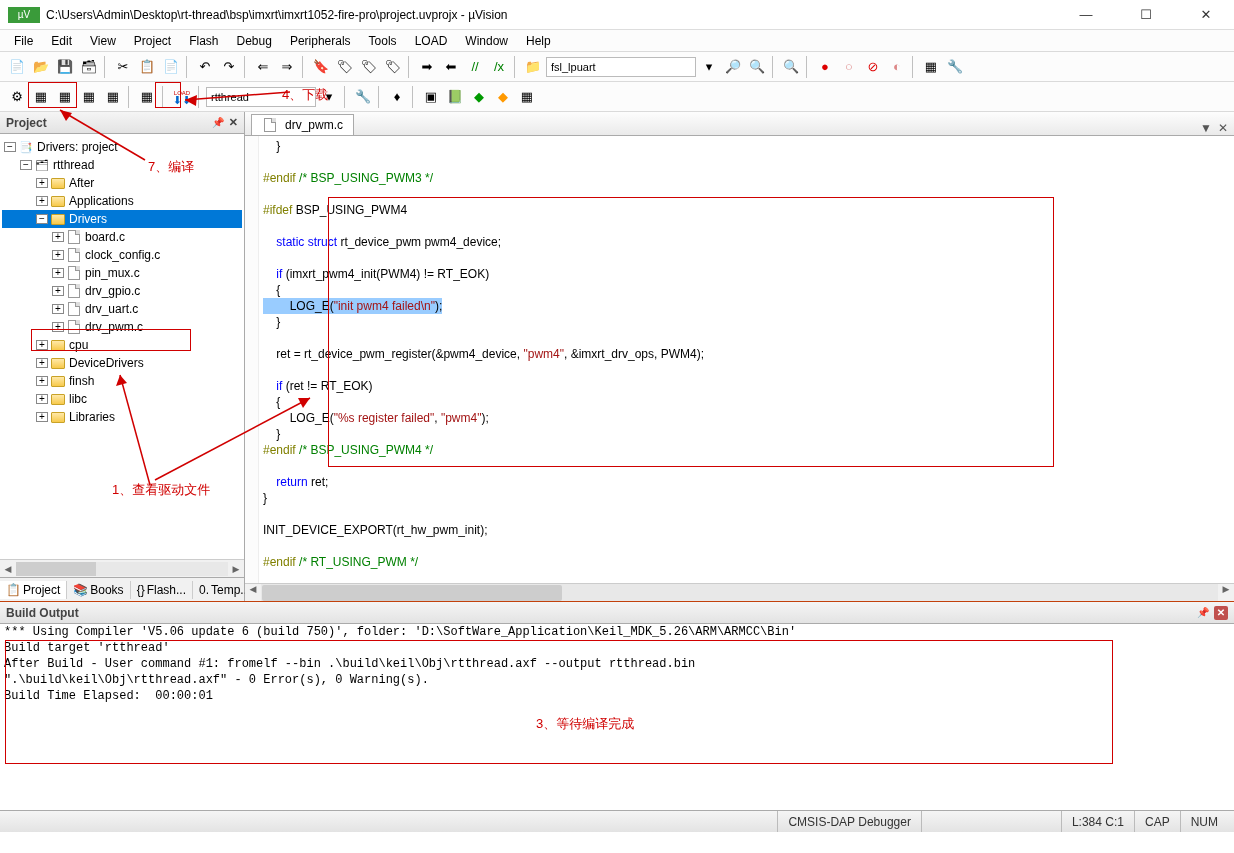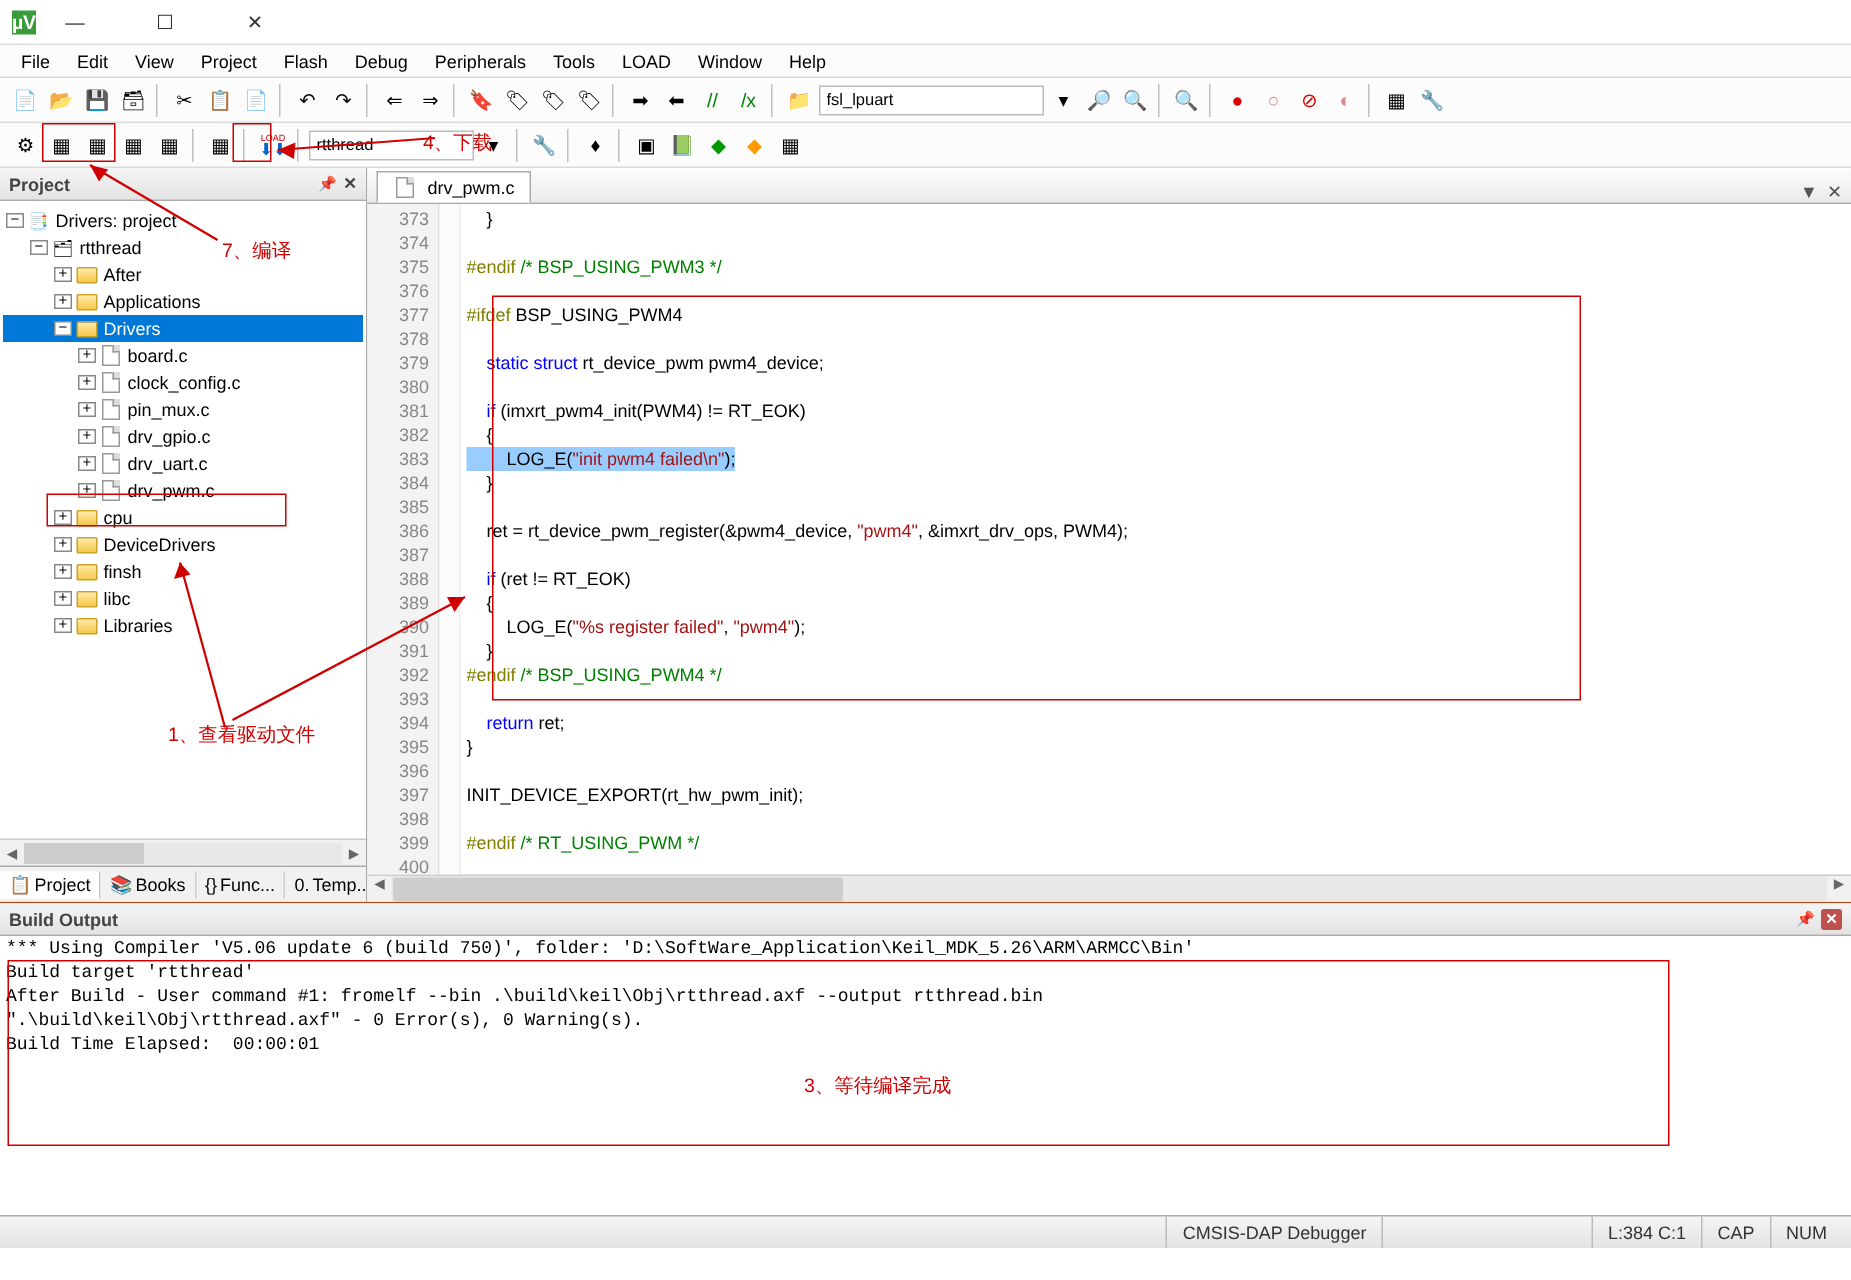--- a/index.html
+++ b/index.html
@@ -1,18 +1,18 @@
 <!DOCTYPE html>
 <html><head>
 <meta charset="utf-8">
 <style>
 * { margin:0; padding:0; box-sizing:border-box; font-family:"Segoe UI",Tahoma,sans-serif; font-size:12px; }
 body { background:#fff; width:1234px; height:853px; overflow:hidden; position:relative; }
 .titlebar { height:30px; background:#fff; border-bottom:1px solid #ddd; display:flex; align-items:center; padding:0 8px; }
-.title-icon { width:16px; height:16px; background:#3a9b3a; margin-right:6px; display:inline-flex; align-items:center; justify-content:center; color:#fff; font-size:13px; font-weight:bold; }
+.title-icon { width:32px; height:16px; background:#3a9b3a; margin-right:6px; display:inline-flex; align-items:center; justify-content:center; color:#fff; font-size:10px; font-weight:normal; }
 .title-text { flex:1; color:#000; }
 .win-btns { display:flex; gap:20px; align-items:center; }
 .win-btn { width:40px; height:28px; display:flex; align-items:center; justify-content:center; color:#333; cursor:pointer; font-size:13px; }
 .menubar { height:22px; background:#fcfcfc; display:flex; align-items:center; padding:0 6px; gap:2px; border-bottom:1px solid #dadada; }
 .menuitem { padding:2px 8px; color:#000; cursor:pointer; }
 .toolbar { height:30px; background:#fcfcfc; border-bottom:1px solid #dadada; display:flex; align-items:center; padding:0 6px; gap:2px; }
 .tbtn { width:22px; height:22px; display:flex; align-items:center; justify-content:center; cursor:pointer; border:1px solid transparent; font-size:13px; position:relative; }
 .tsep { width:4px; height:22px; border-left:1px solid #c0c0c0; margin:0 2px; }
 .tcombo { height:20px; width:150px; border:1px solid #bbb; background:#fff; font-size:11px; padding:0 4px; }
 .toolbar2 { height:30px; background:#fcfcfc; border-bottom:1px solid #dadada; display:flex; align-items:center; padding:0 6px; gap:2px; }
@@ -63,20 +63,21 @@
 .tree-hscroll { height:18px; background:#f1f1f1; border-top:1px solid #ccc; display:flex; align-items:center; }
 .tree-hscroll .arr { width:16px; text-align:center; color:#666; font-size:9px; }
 .tree-hscroll .track { flex:1; background:#e8e8e8; height:14px; position:relative; }
 .tree-hscroll .th { position:absolute; left:0; width:80px; height:14px; background:#cdcdcd; }
 </style>
 </head>
 <body>
 
 <div class="titlebar">
   <span class="title-icon">µV</span>
+  <span class="title-text">C:\Users\Admin\Desktop\rt-thread\bsp\imxrt\imxrt1052-fire-pro\project.uvprojx - µVision</span>
   <div class="win-btns">
     <div class="win-btn">—</div>
     <div class="win-btn">☐</div>
     <div class="win-btn">✕</div>
   </div>
 </div>
 
 <div class="menubar">
   <span class="menuitem">File</span>
   <span class="menuitem">Edit</span>
@@ -283,68 +284,39 @@
     <div class="tree-hscroll">
       <span class="arr">◀</span>
         <div class="track">
           <div class="th"></div>
         </div>
         <span class="arr">▶</span>
     </div>
     <div class="proj-tabs">
       <div class="proj-tab active">📋<span>Project</span></div>
       <div class="proj-tab">📚<span>Books</span></div>
-      <div class="proj-tab">{}<span>Func...</span></div>
+      <div class="proj-tab">{}<span>Flash...</span></div>
       <div class="proj-tab">0.<span>Temp...</span></div>
     </div>
   </div>
 
   <div class="editor-panel">
     <div class="editor-tabs">
       <div class="editor-tab">
           <span class="ficon">
             <span class="file-c"></span>
           </span>
           <span>drv_pwm.c</span>
         </div>
       <div class="dd">
           <span>▼</span>
           <span>✕</span>
         </div>
     </div>
     <div class="code-area">
-      <div class="gutter" id="gutter">373
-374
-375
-376
-377
-378
-379
-380
-381
-382
-383
-384
-385
-386
-387
-388
-389
-390
-391
-392
-393
-394
-395
-396
-397
-398
-399
-400
-</div>
       <div class="fold-col"></div>
       <div class="code" id="code">    }
 
 <span class="pp">#endif</span> <span class="cm">/* BSP_USING_PWM3 */</span>
 
 <span class="pp">#ifdef</span> BSP_USING_PWM4
 
     <span class="kw">static</span> <span class="kw">struct</span> rt_device_pwm pwm4_device;
 
     <span class="kw">if</span> (imxrt_pwm4_init(PWM4) != RT_EOK)

